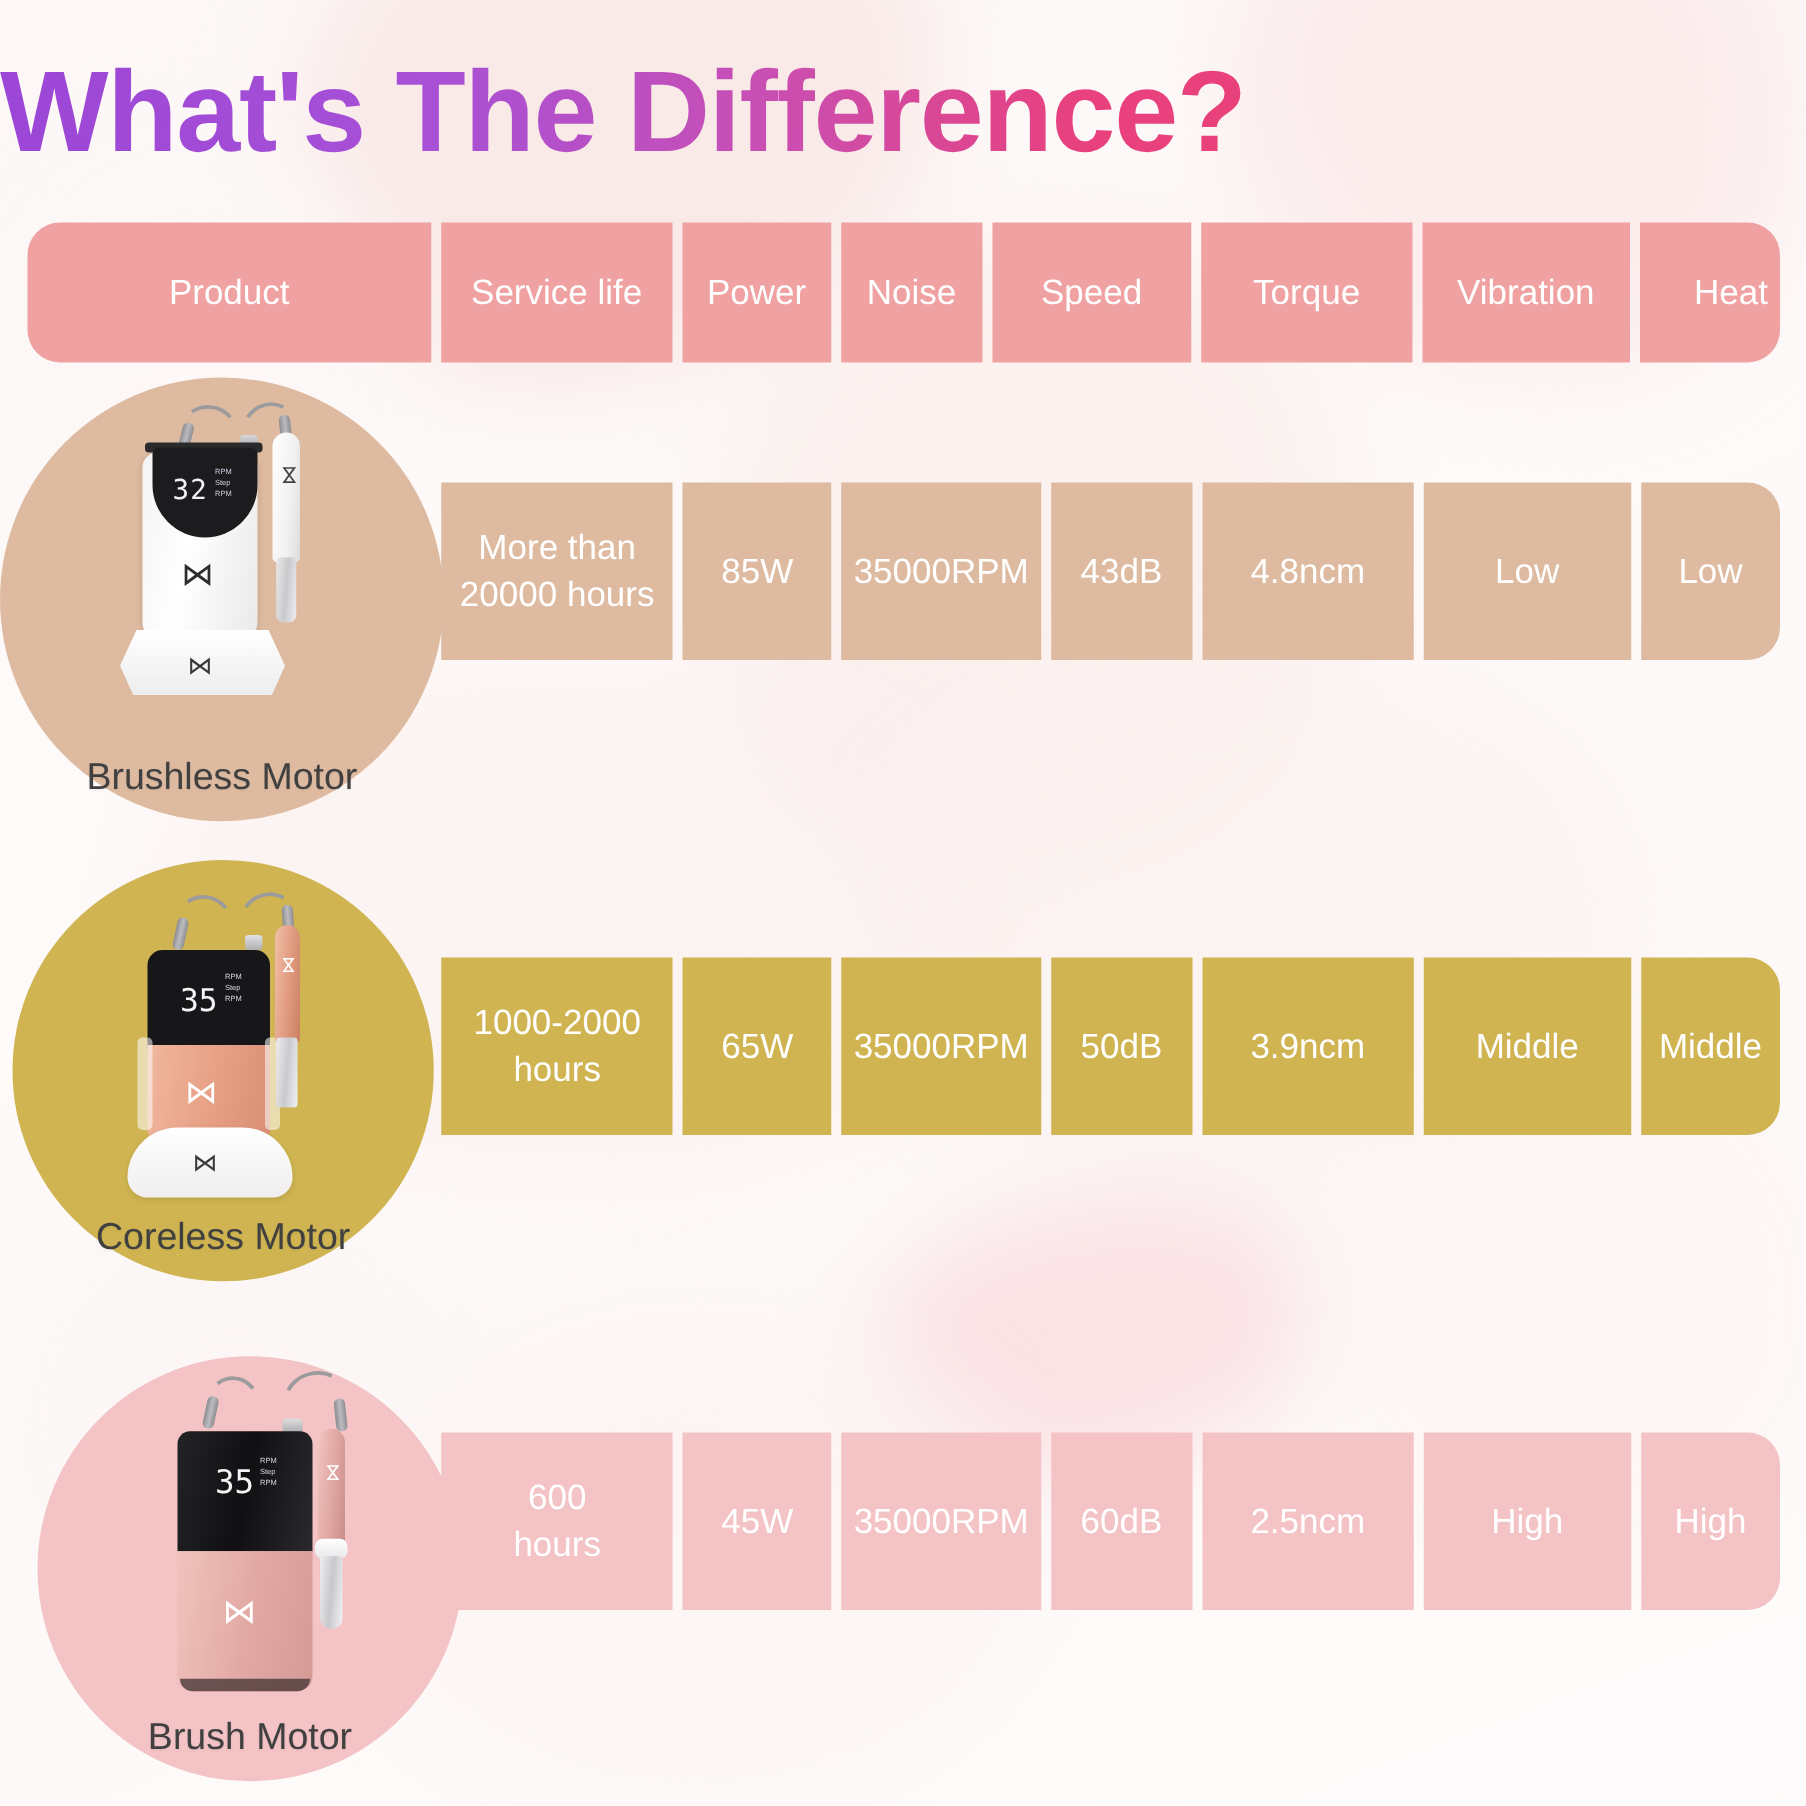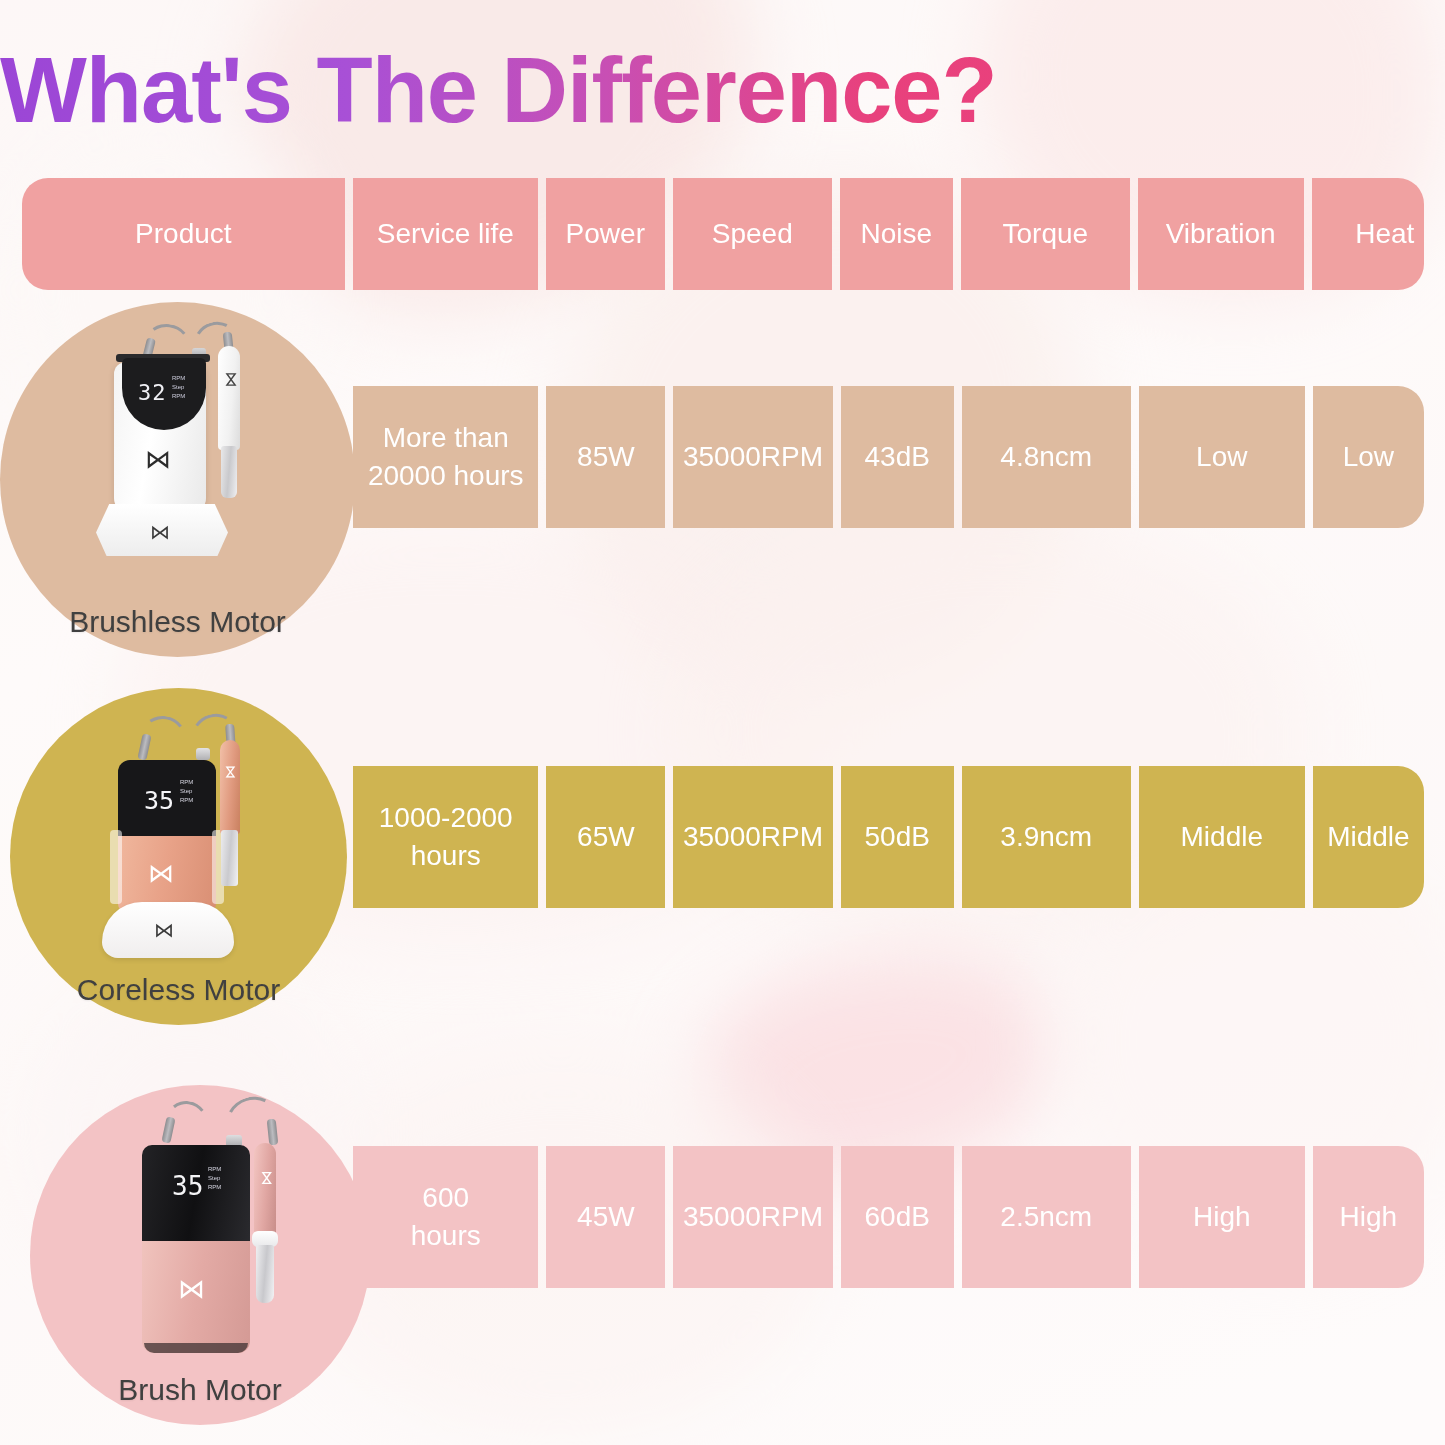--- a/index.html
+++ b/index.html
@@ -389,22 +389,22 @@
     </div>
     <div class="pc-label">Brush Motor</div>
   </div>
 
   <div class="table">
 
     <div class="row hrow">
       <div class="cell c-product gut">Product</div>
       <div class="cell c-service gut">Service life</div>
       <div class="cell c-power gut">Power</div>
+      <div class="cell c-noise gut">Noise</div>
       <div class="cell c-speed gut">Speed</div>
-      <div class="cell c-noise gut">Noise</div>
       <div class="cell c-torque gut">Torque</div>
       <div class="cell c-vibration gut">Vibration</div>
       <div class="cell c-heat">Heat</div>
     </div>
 
     <div class="row drow r1">
       <div class="cell c-product gut"></div>
       <div class="cell dcell c-service gut">
         <span>
           <span>More than</span><br>

